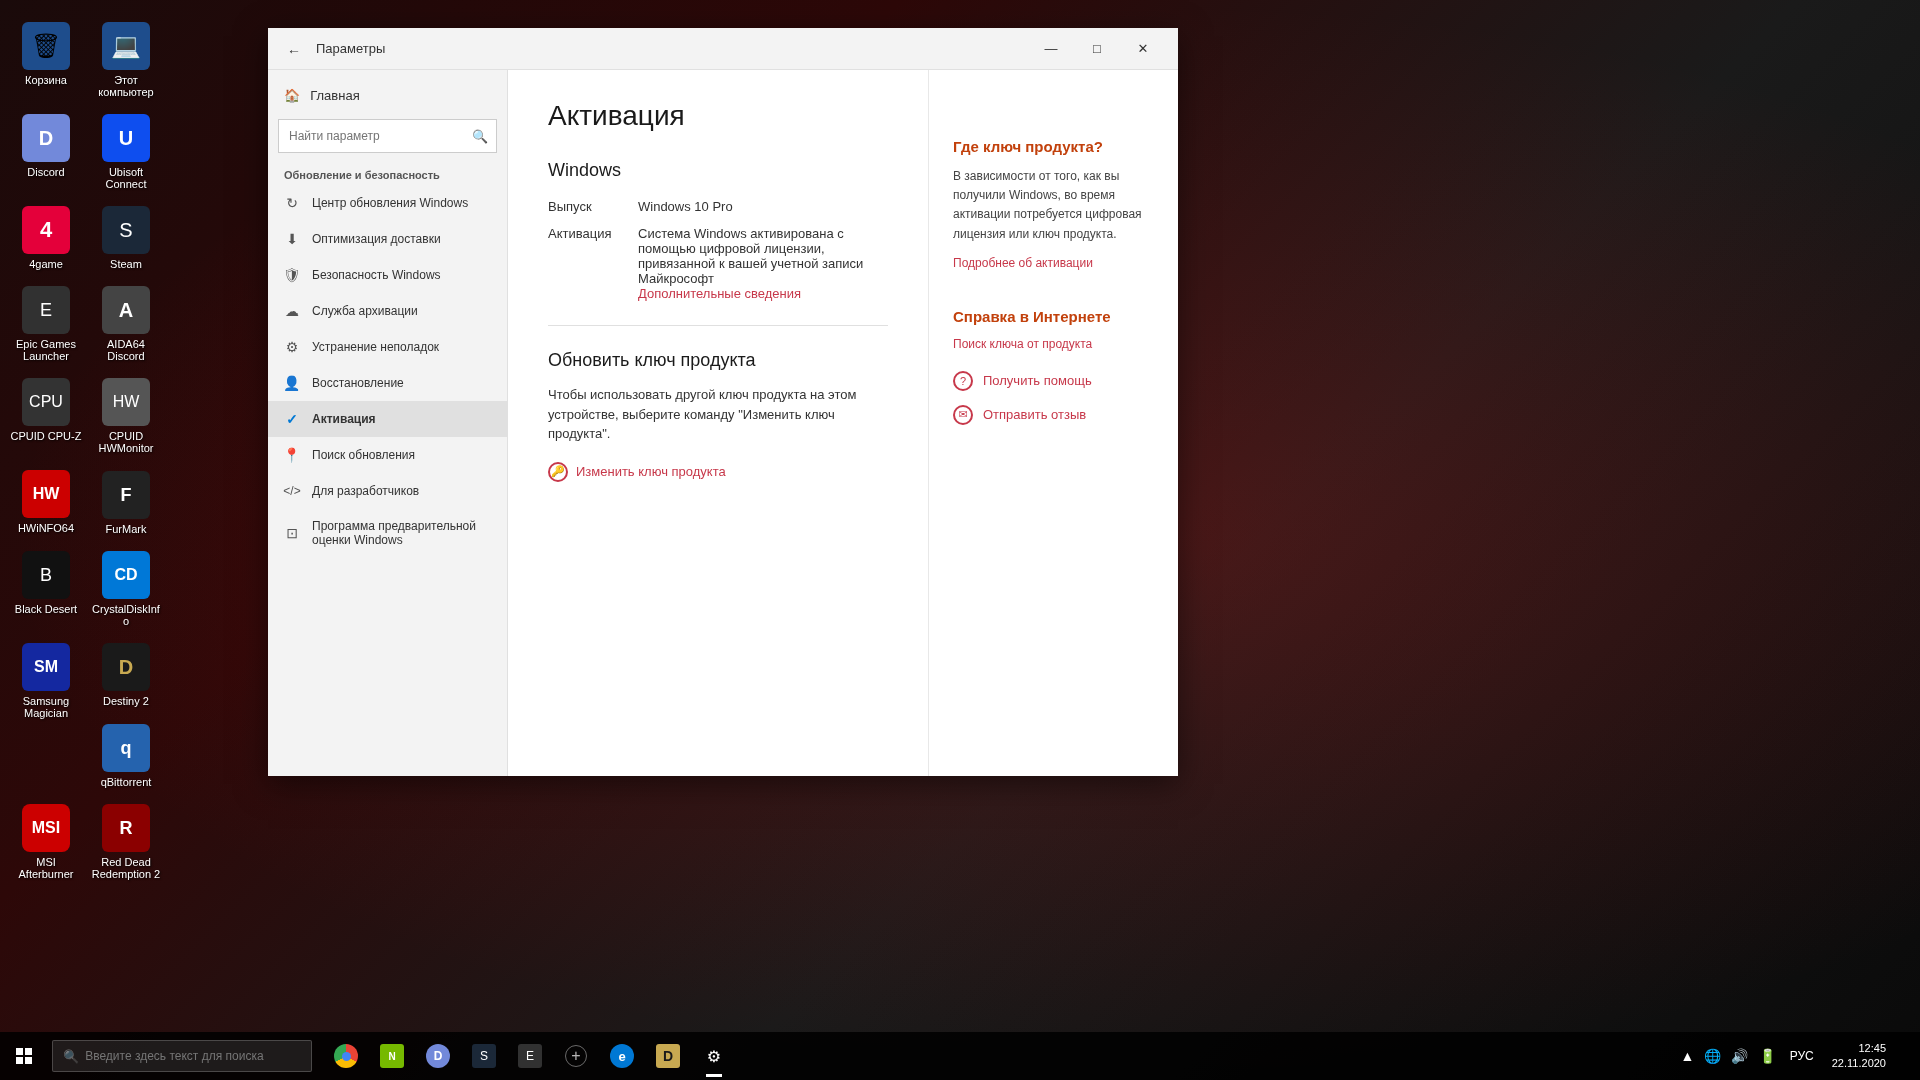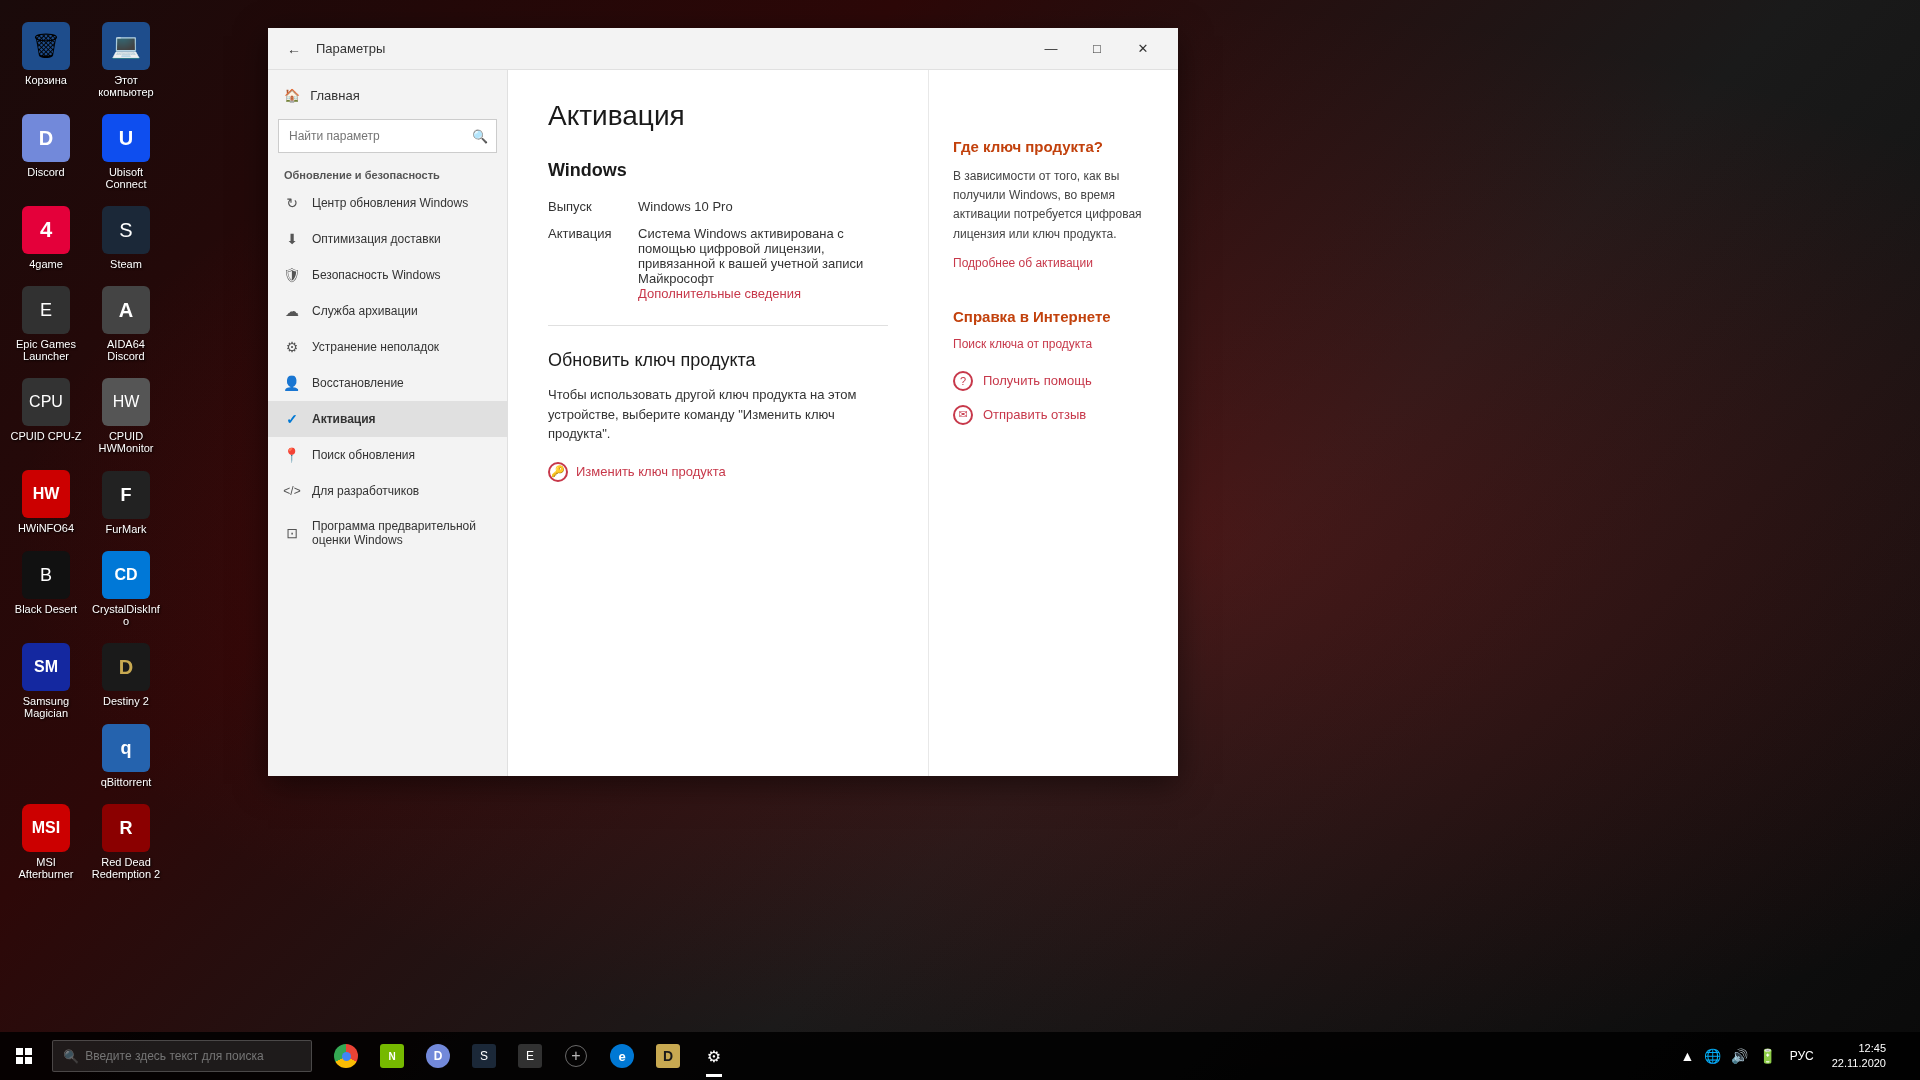--- a/index.html
+++ b/index.html
@@ -320,21 +320,21 @@
 
     .settings-page-title {
       font-size: 28px;
       font-weight: 300;
       color: #1a1a1a;
       margin-bottom: 28px;
     }
 
     .section-subtitle {
       font-size: 18px;
-      font-weight: 700;
+      font-weight: 400;
       color: #1a1a1a;
       margin-bottom: 18px;
     }
 
     .info-row {
       display: flex;
       margin-bottom: 12px;
       align-items: flex-start;
     }
 

